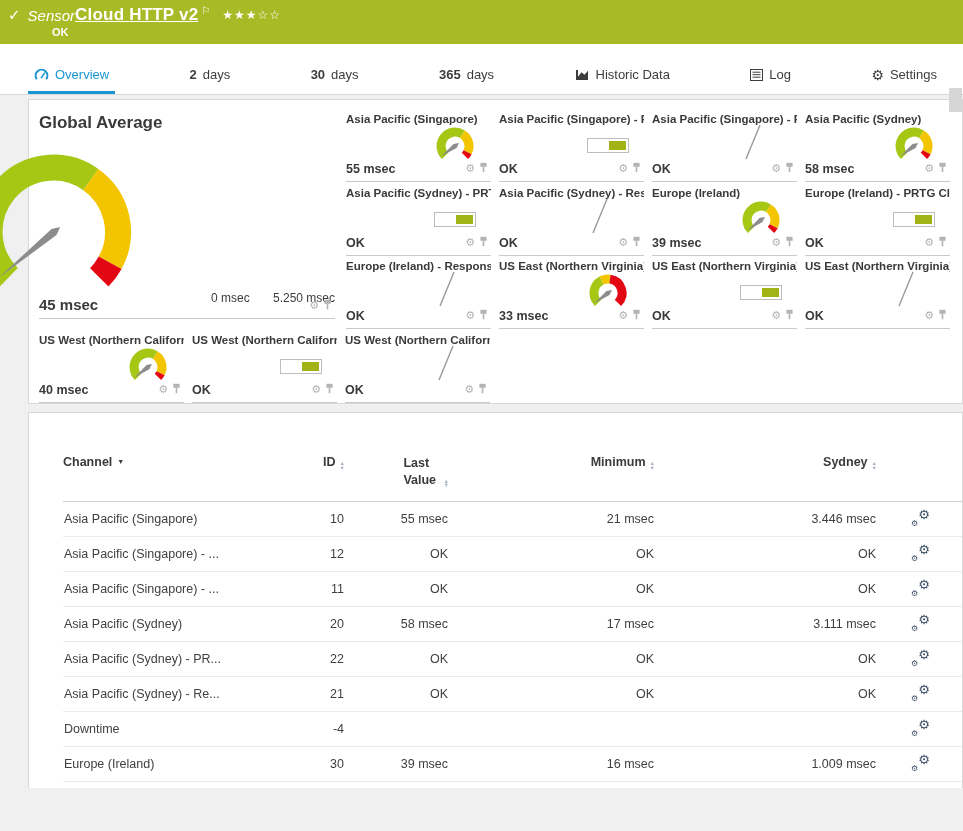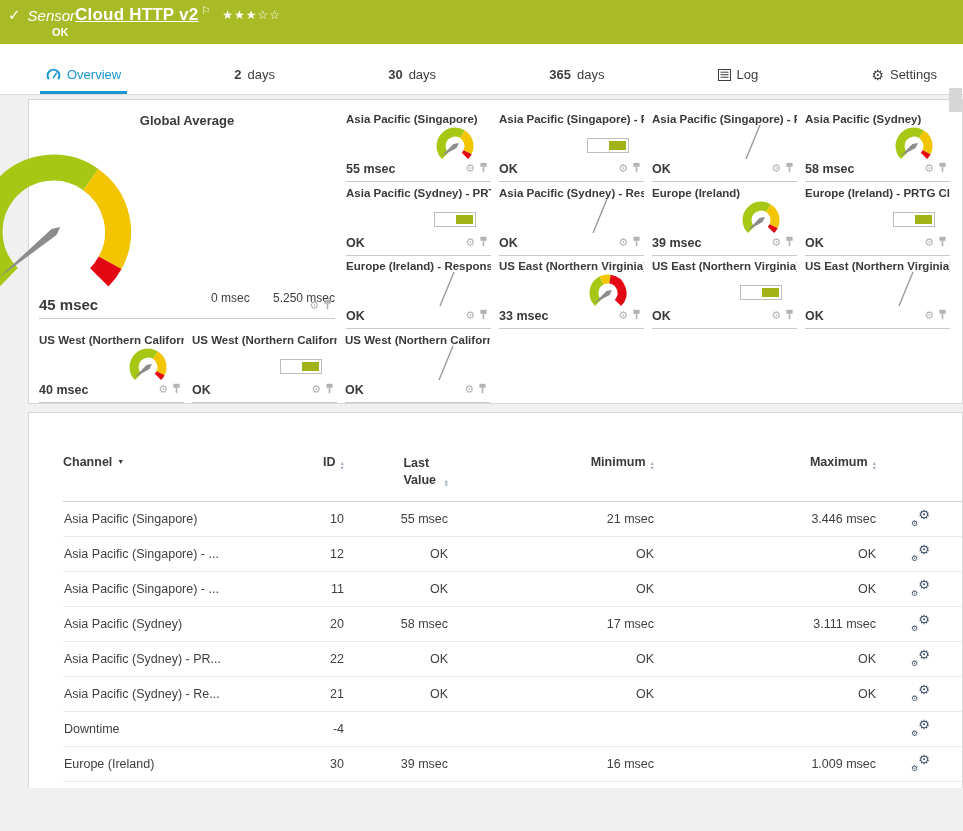--- a/index.html
+++ b/index.html
@@ -9,21 +9,21 @@
   .topbar .line1{display:flex;align-items:center;padding:5px 0 0 8px;}
   .chk{font-size:15px;font-weight:bold;margin-right:7px;}
   .sensor-type{font-style:italic;font-size:15px;}
   .sensor-title{font-size:17px;font-weight:bold;letter-spacing:.2px;text-decoration:underline;}
   .flag{font-size:10px;margin-left:3px;position:relative;top:-5px;}
   .stars{margin-left:12px;font-size:12px;letter-spacing:1px;}
   .status-ok{position:absolute;left:52px;top:26px;font-size:11px;font-weight:bold;}
   
   .tabwrap{background:#fff;padding-top:14px;}
   .tabbar{height:36px;display:flex;align-items:stretch;justify-content:space-between;
-    padding:0 20px 0 40px;border-bottom:1px solid #d9d9d9;}
+    padding:0 20px 0 28px;border-bottom:1px solid #d9d9d9;}
   .tab{display:flex;align-items:center;gap:6px;font-size:13px;color:#3d3d3d;cursor:pointer;
     border-bottom:3px solid transparent;padding:0 6px;white-space:nowrap;}
   .tab.active{color:#1a96d3;border-bottom-color:#1a96d3;}
   .tab .num{font-weight:bold;}
   .tab svg{display:block;}
   .tab .glyph{font-size:14px;line-height:1;}
   
   main{padding-left:28px;}
   .panel{background:#fff;border:1px solid #d7d7d7;box-sizing:border-box;}
   .tiles-panel{position:relative;height:305px;margin-top:4px;border-bottom:1px solid #d7d7d7;}
@@ -35,21 +35,21 @@
   .tile-icons{position:absolute;right:3px;bottom:4px;display:flex;align-items:center;gap:4px;color:#b3b3b3;}
   .tile-icons .glyph{font-size:11px;line-height:1;cursor:pointer;}
   .tile-icons svg{cursor:pointer;}
   .tile svg.gauge{position:absolute;right:8px;top:12px;}
   .tile svg.needle-only{position:absolute;right:18px;top:11px;}
   .toggle{position:absolute;right:15px;top:28px;width:42px;height:15px;background:#fff;
     border:1px solid #bdbdbd;box-sizing:border-box;}
   .toggle .knob{position:absolute;right:2px;top:2px;width:17px;height:9px;}
   
   .tile.global{border-bottom:1px solid #c9c9c9;}
-  .tile.global .tile-title{font-size:13px;text-align:center;}
+  .tile.global .tile-title{font-size:17px;}
   .big-value{position:absolute;left:0;bottom:5px;font-size:15px;font-weight:bold;color:#3a3a3a;margin-top:40px;}
   .big-gauge-box{position:absolute;left:118px;top:22px;}
   .scale-row{position:absolute;left:172px;top:181px;width:124px;display:flex;
     justify-content:space-between;font-size:12px;color:#3c3c3c;}
   
   .table-panel{margin-top:8px;border-bottom:none;padding:42px 0 0 34px;height:376px;overflow:hidden;}
   table{border-collapse:collapse;table-layout:fixed;width:902px;}
   thead th{font-size:12.5px;color:#3b3b3b;font-weight:bold;text-align:right;vertical-align:top;
     padding:0 0 12px 0;border-bottom:1px solid #cfcfcf;cursor:pointer;}
   thead th.ch{text-align:left;}
@@ -96,20 +96,28 @@
       <div class="tab">
         <span class="num">30</span>
         <span>days</span>
       </div>
       <div class="tab">
         <span class="num">365</span>
         <span>days</span>
       </div>
       <div class="tab">
         <span>
+          <svg width="15" height="12" viewBox="0 0 15 12">
+            <path d="M1 11 V1 h2 v6.8 L6.5 3.2 l3 2.6 L13 1.8 V11 Z" fill="currentColor"></path>
+          </svg>
+        </span>
+        <span>Historic Data</span>
+      </div>
+      <div class="tab">
+        <span>
           <svg width="13" height="12" viewBox="0 0 13 12">
             <rect x="0.5" y="0.5" width="12" height="11" fill="none" stroke="currentColor"></rect>
             <line x1="2.5" y1="3.2" x2="10.5" y2="3.2" stroke="currentColor"></line>
             <line x1="2.5" y1="5.7" x2="10.5" y2="5.7" stroke="currentColor"></line>
             <line x1="2.5" y1="8.2" x2="10.5" y2="8.2" stroke="currentColor"></line>
           </svg>
         </span>
         <span>Log</span>
       </div>
       <div class="tab">
@@ -393,21 +401,21 @@
                 <i>▼</i>
               </span></th>
             <th><span class="hdr2">Last<br>Value <span class="carets">
                   <i>▲</i>
                   <i>▼</i>
                 </span></span></th>
             <th><span>Minimum</span><span class="carets">
                 <i>▲</i>
                 <i>▼</i>
               </span></th>
-            <th><span>Maximum</span><span class="carets">
+            <th><span>Sydney</span><span class="carets">
                 <i>▲</i>
                 <i>▼</i>
               </span></th>
             <th></th>
           </tr>
         </thead>
       <tbody id="tbody">
           <tr>
             <td>Asia Pacific (Singapore)</td>
             <td class="r">10</td>

